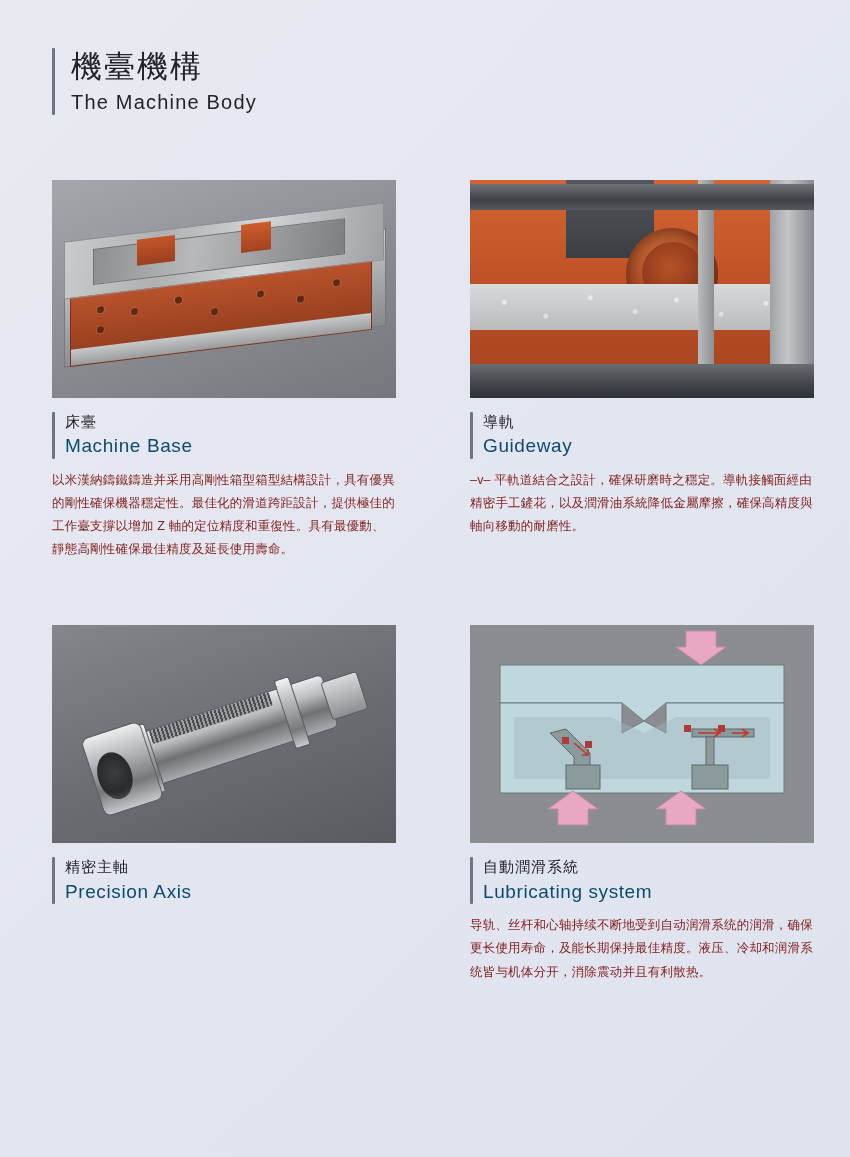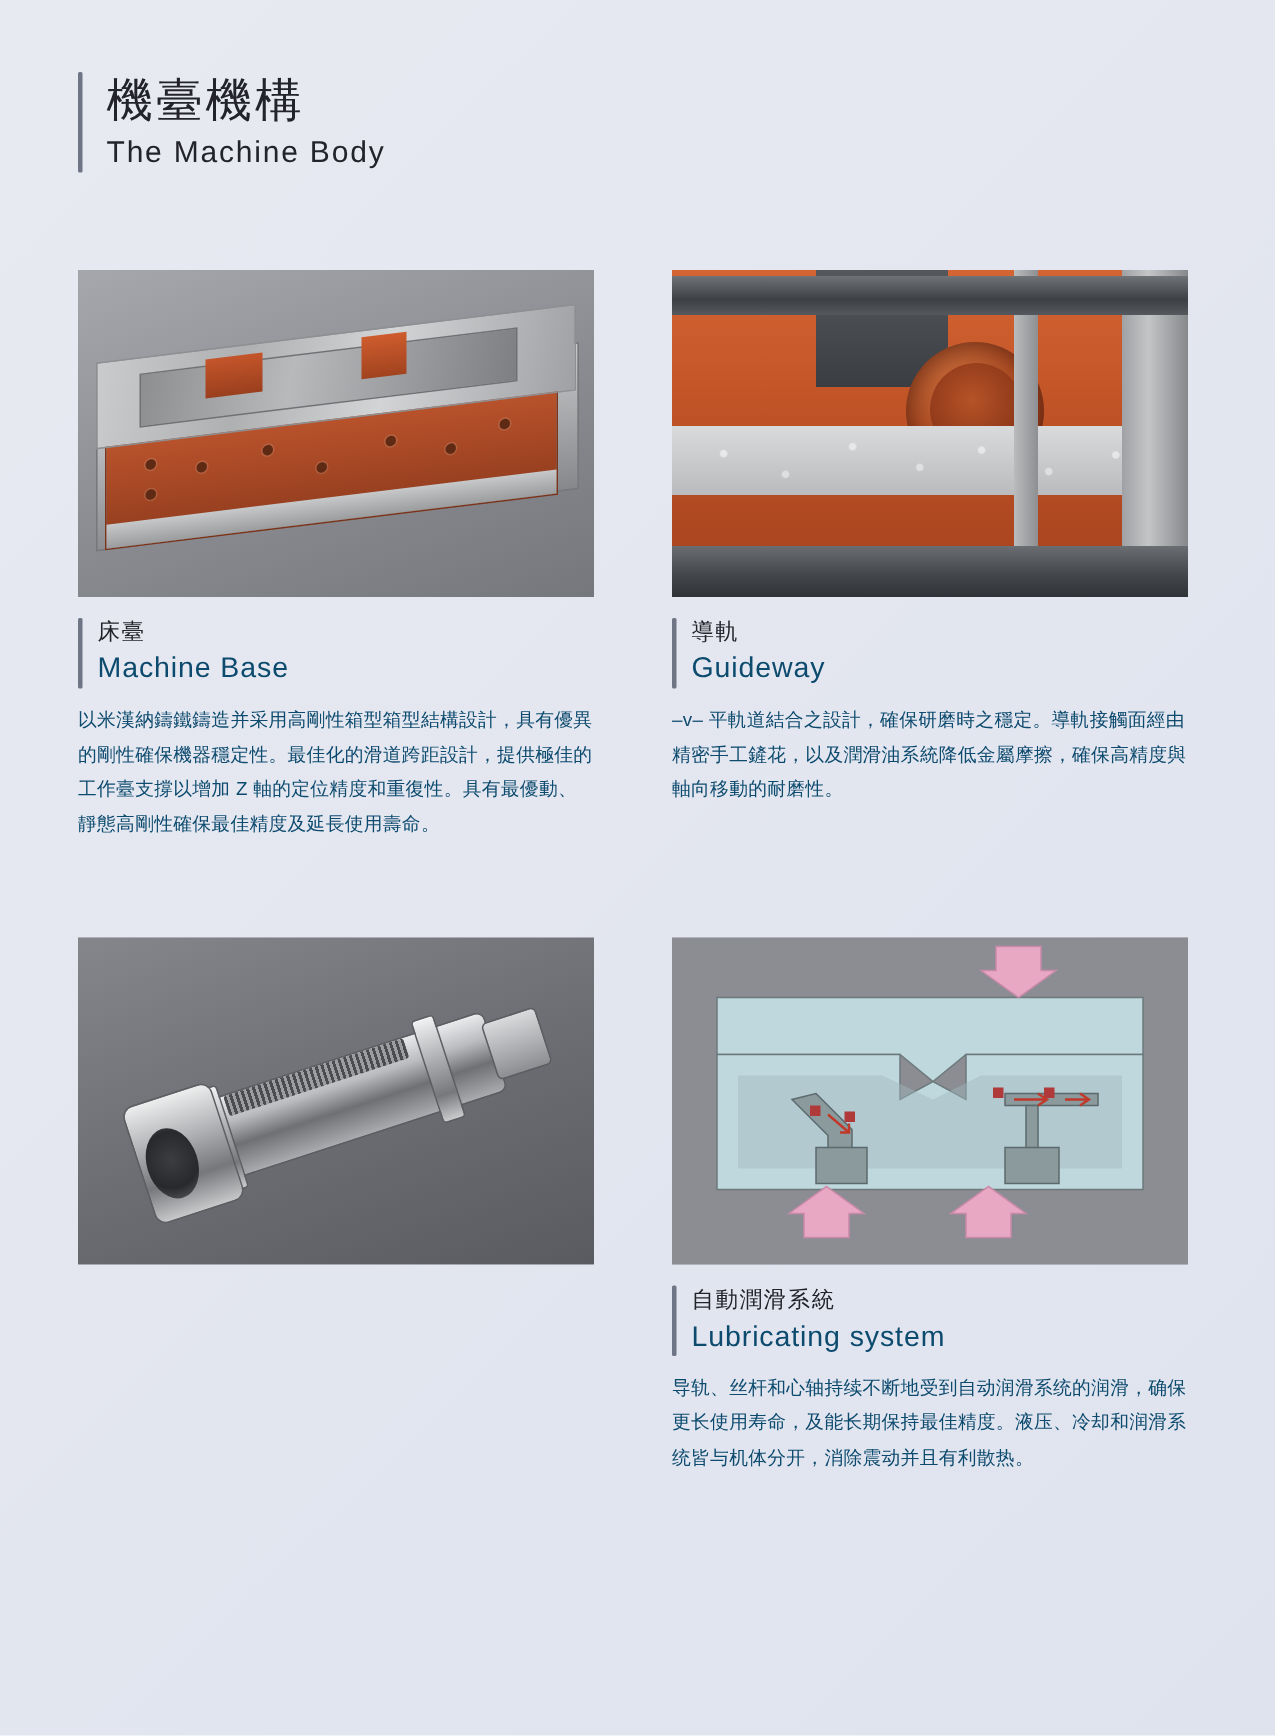--- a/index.html
+++ b/index.html
@@ -53,21 +53,21 @@
 
   
   .content {
     position: absolute;
     left: 52px;
     top: 180px;
     width: 746px;
   }
   .row {
     display: flex;
-    gap: 52px;
+    gap: 74px;
   }
   .row.second {
     margin-top: 64px;
   }
   .block {
     width: 344px;
   }
 
   .figure {
     width: 344px;
@@ -102,21 +102,21 @@
     color: #0c4a6e;
     letter-spacing: 0.6px;
     line-height: 1.35;
     margin-top: 1px;
   }
 
   .body-text {
     margin-top: 10px;
     font-size: 12.5px;
     line-height: 1.85;
-    color: #0c4a6e;
+    color: #7f1d1d;
     letter-spacing: 0.2px;
     white-space: pre-line;
   }
   .body-text.second-para {
     margin-top: 0;
   }
 
   
   .fig-base {
     background: linear-gradient(180deg, #8f9095 0%, #7e7f85 100%);
@@ -369,20 +369,27 @@
           <div class="barrel"></div>
           <div class="knurl"></div>
           <div class="ring" style="left:44px"></div>
           <div class="ring" style="left:196px"></div>
           <div class="tail"></div>
           <div class="head">
               <div class="bore"></div>
             </div>
         </div>
       </div>
+      <div class="caption">
+        <div class="caption-rule"></div>
+        <div class="caption-text">
+          <div class="cap-cn">精密主軸</div>
+          <div class="cap-en">Precision Axis</div>
+        </div>
+      </div>
     </div>
 
     <div class="block">
       <div class="figure fig-lube">
         <div class="bg"></div>
         <svg viewBox="0 0 344 218" width="344" height="218">
 
           <path d="M30,40 L314,40 L314,78 L196,78 L174,96 L152,78 L30,78 Z" fill="#bfd8dd" stroke="#6c7a7d" stroke-width="1"></path>
           <path d="M30,78 L30,168 L314,168 L314,78 L196,78 L196,108 L174,96 L152,108 L152,78 Z" fill="#bfd8dd" stroke="#6c7a7d" stroke-width="1"></path>
 

